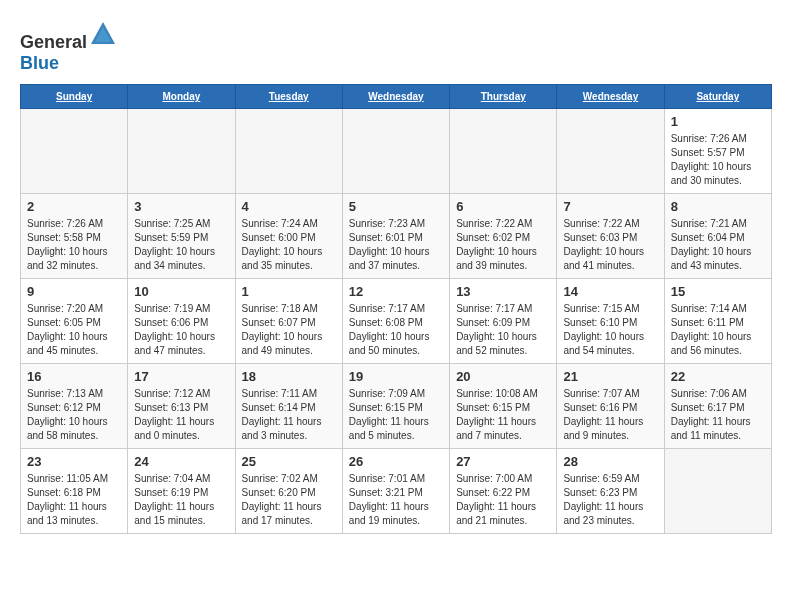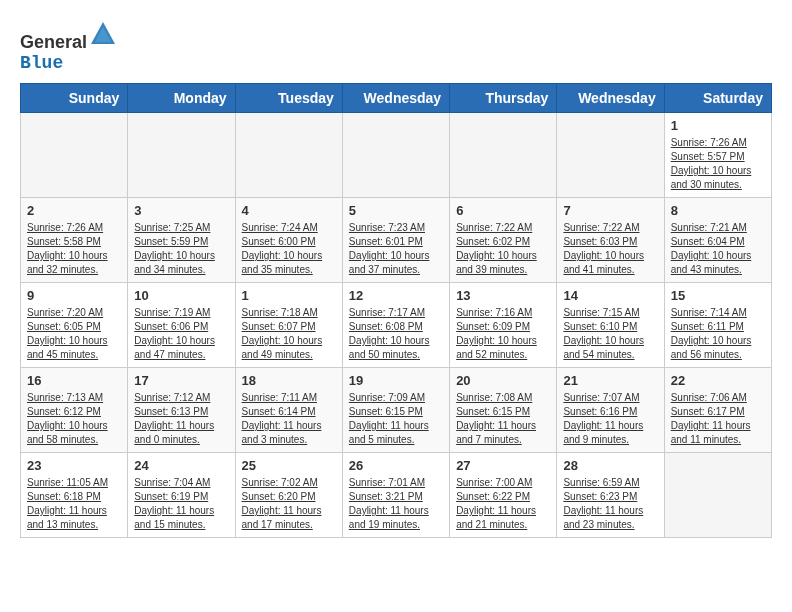--- a/index.html
+++ b/index.html
@@ -22,21 +22,20 @@
     }
     .logo-text-general {
       font-size: 18px;
       font-weight: bold;
       color: #333;
     }
     .logo-text-blue {
       font-size: 18px;
       font-weight: bold;
       color: #1a6faf;
-      font-family: Liberation Mono, monospace;
     }
     .logo-icon {
       width: 28px;
       height: 28px;
       margin-left: 2px;
     }
     .title-block {
       text-align: right;
     }
     .month-year {
@@ -49,24 +48,25 @@
       color: #555;
     }
     .calendar {
       width: 100%;
       border-collapse: collapse;
       border: 1px solid #ccc;
     }
     .calendar th {
       background-color: #2a6db5;
       color: #fff;
-      text-align: right;
+      text-align: center;
       padding: 6px 8px;
-      font-size: 14px;
+      font-size: 10px;
       border: 1px solid #1a5a9a;
+      text-decoration: underline;
     }
     .calendar td {
       vertical-align: top;
       border: 1px solid #ccc;
       padding: 5px 6px;
       font-size: 10.5px;
       color: #333;
       width: calc(100% / 7);
       height: 80px;
       background: #fff;
@@ -77,21 +77,20 @@
     .day-number {
       font-size: 13px;
       font-weight: bold;
       margin-bottom: 3px;
       display: block;
     }
     .day-info {
       font-size: 10px;
       line-height: 1.4;
       color: #333;
-      text-decoration: underline;
     }
     tr:nth-child(even) td {
       background-color: #f9f9f9;
     }
     tr:nth-child(even) td.empty {
       background-color: #efefef;
     }
   </style>
 </head>
 <body>
@@ -211,21 +210,21 @@
         </td>
         <td>
           <span class="day-number">12</span>
           <div class="day-info">Sunrise: 7:17 AM
 Sunset: 6:08 PM
 Daylight: 10 hours
 and 50 minutes.</div>
         </td>
         <td>
           <span class="day-number">13</span>
-          <div class="day-info">Sunrise: 7:16 AM
+          <div class="day-info">Sunrise: 7:17 AM
 Sunset: 6:09 PM
 Daylight: 10 hours
 and 52 minutes.</div>
         </td>
         <td>
           <span class="day-number">14</span>
           <div class="day-info">Sunrise: 7:15 AM
 Sunset: 6:10 PM
 Daylight: 10 hours
 and 54 minutes.</div>
@@ -262,21 +261,21 @@
         </td>
         <td>
           <span class="day-number">19</span>
           <div class="day-info">Sunrise: 7:09 AM
 Sunset: 6:15 PM
 Daylight: 11 hours
 and 5 minutes.</div>
         </td>
         <td>
           <span class="day-number">20</span>
-          <div class="day-info">Sunrise: 7:08 AM
+          <div class="day-info">Sunrise: 10:08 AM
 Sunset: 6:15 PM
 Daylight: 11 hours
 and 7 minutes.</div>
         </td>
         <td>
           <span class="day-number">21</span>
           <div class="day-info">Sunrise: 7:07 AM
 Sunset: 6:16 PM
 Daylight: 11 hours
 and 9 minutes.</div>

